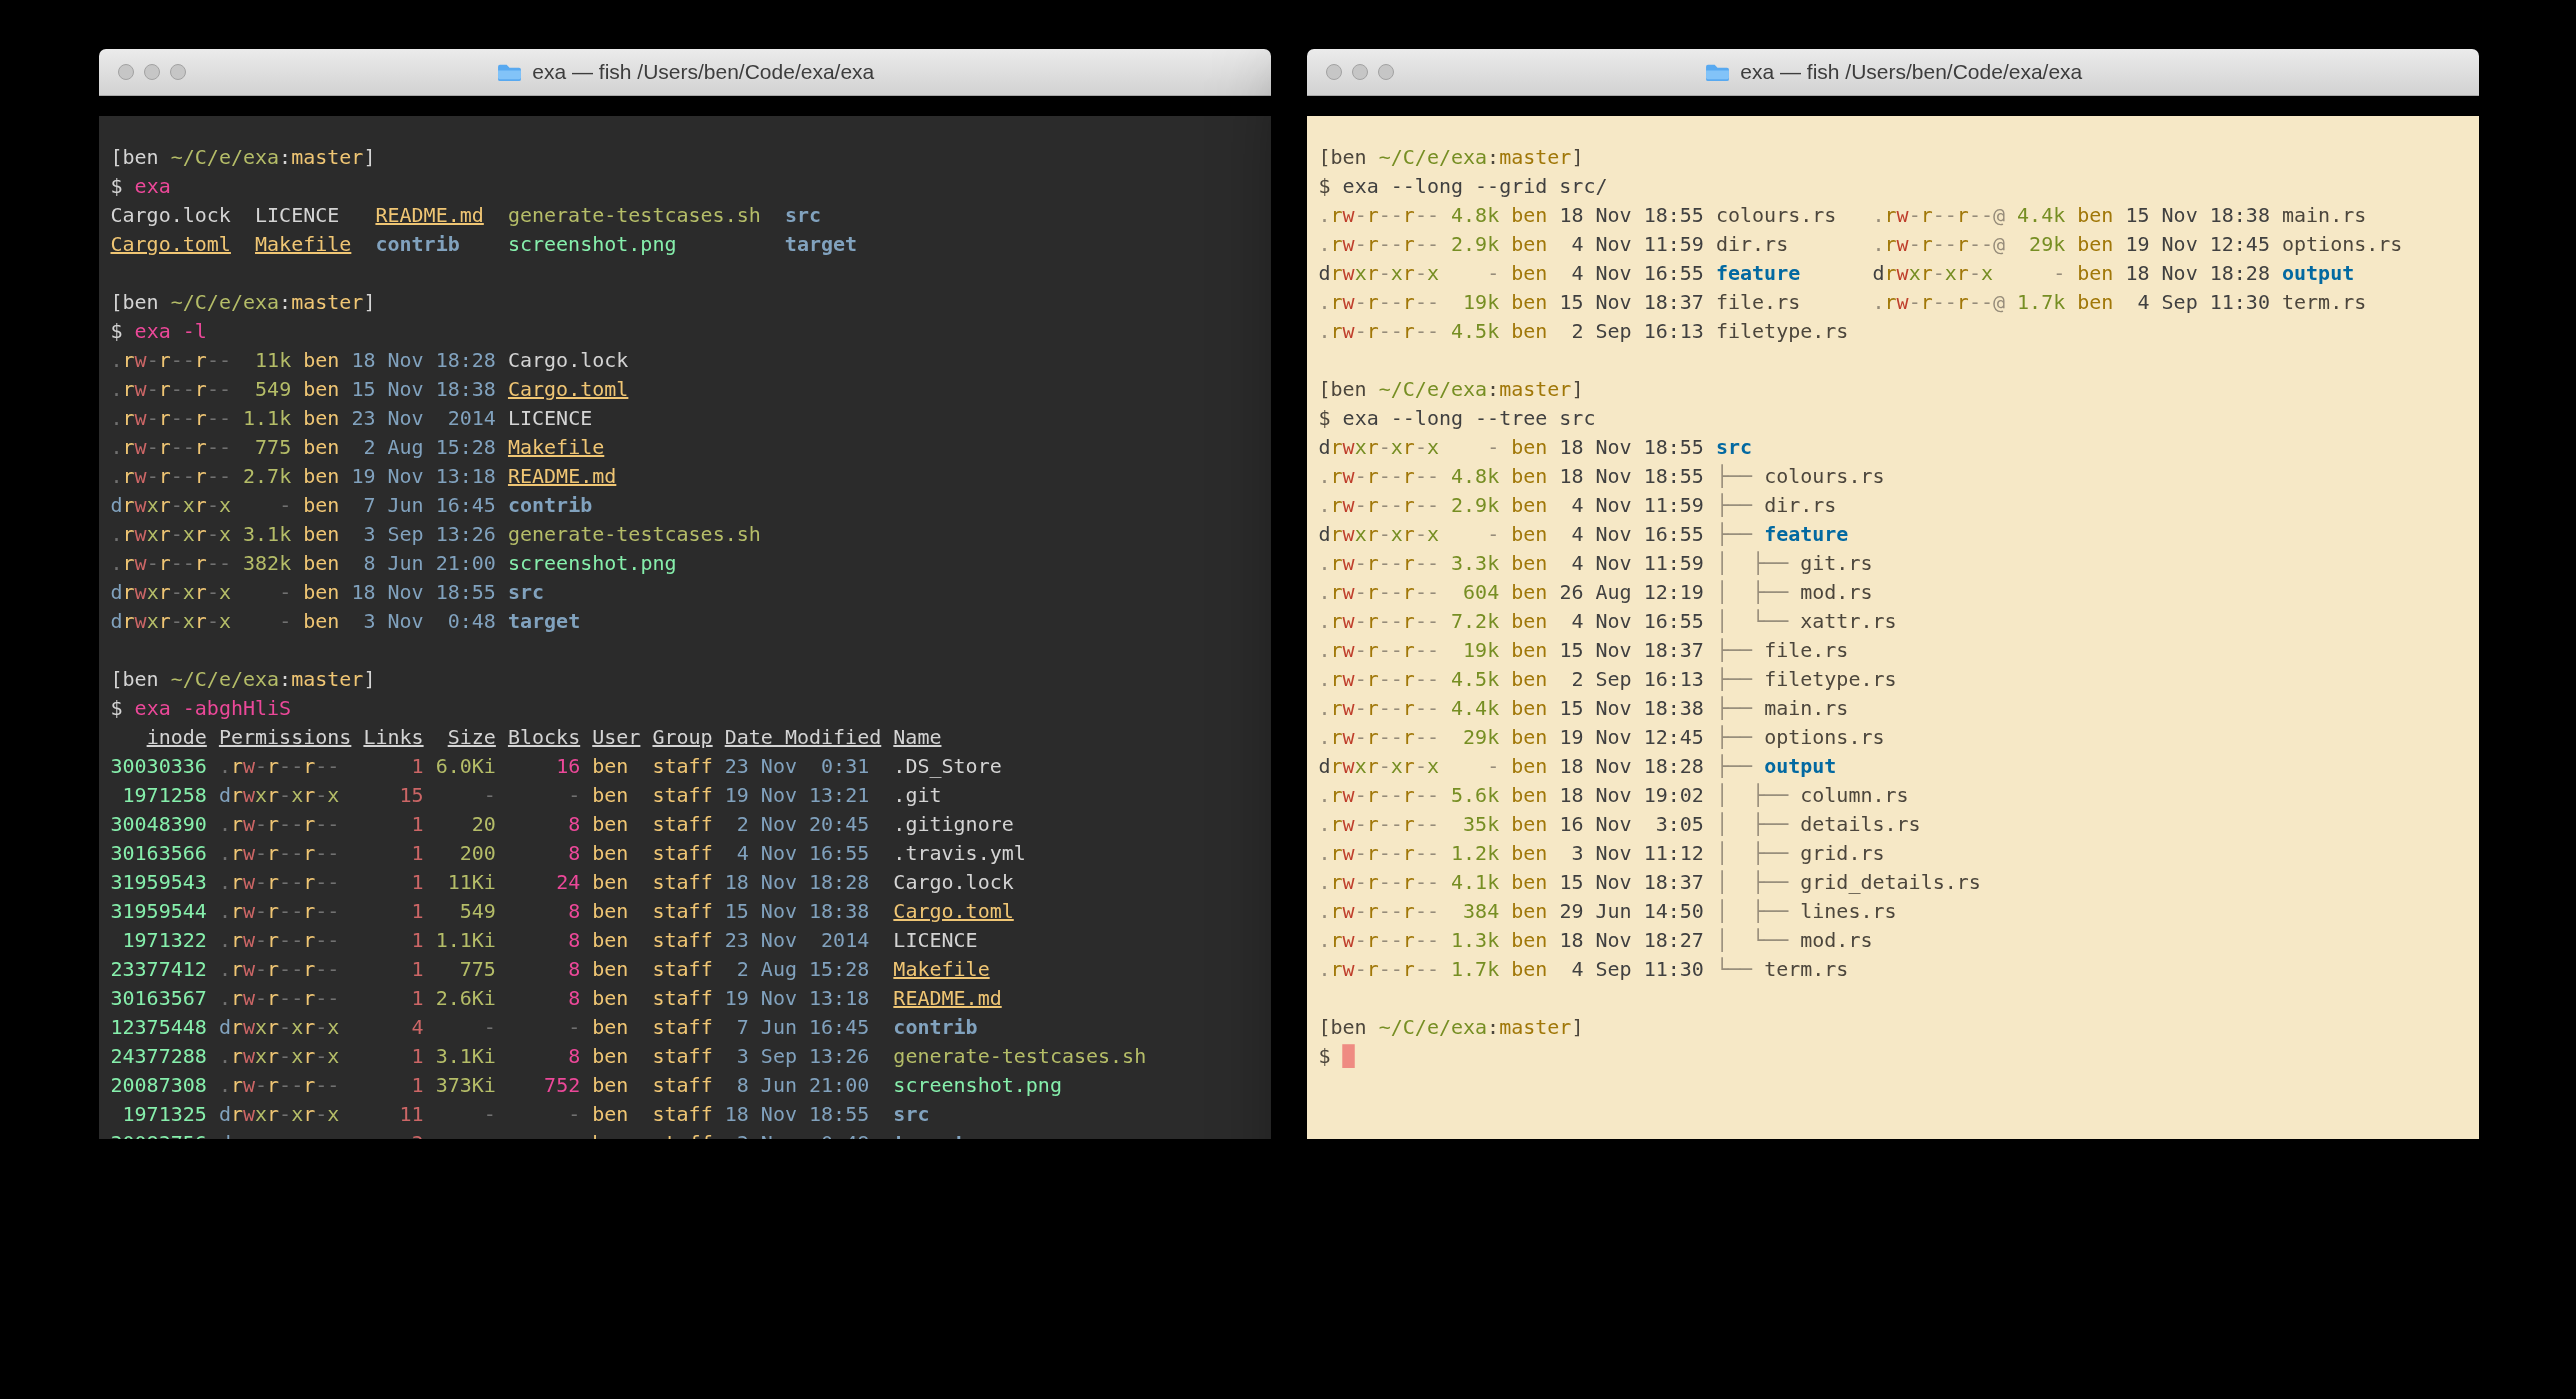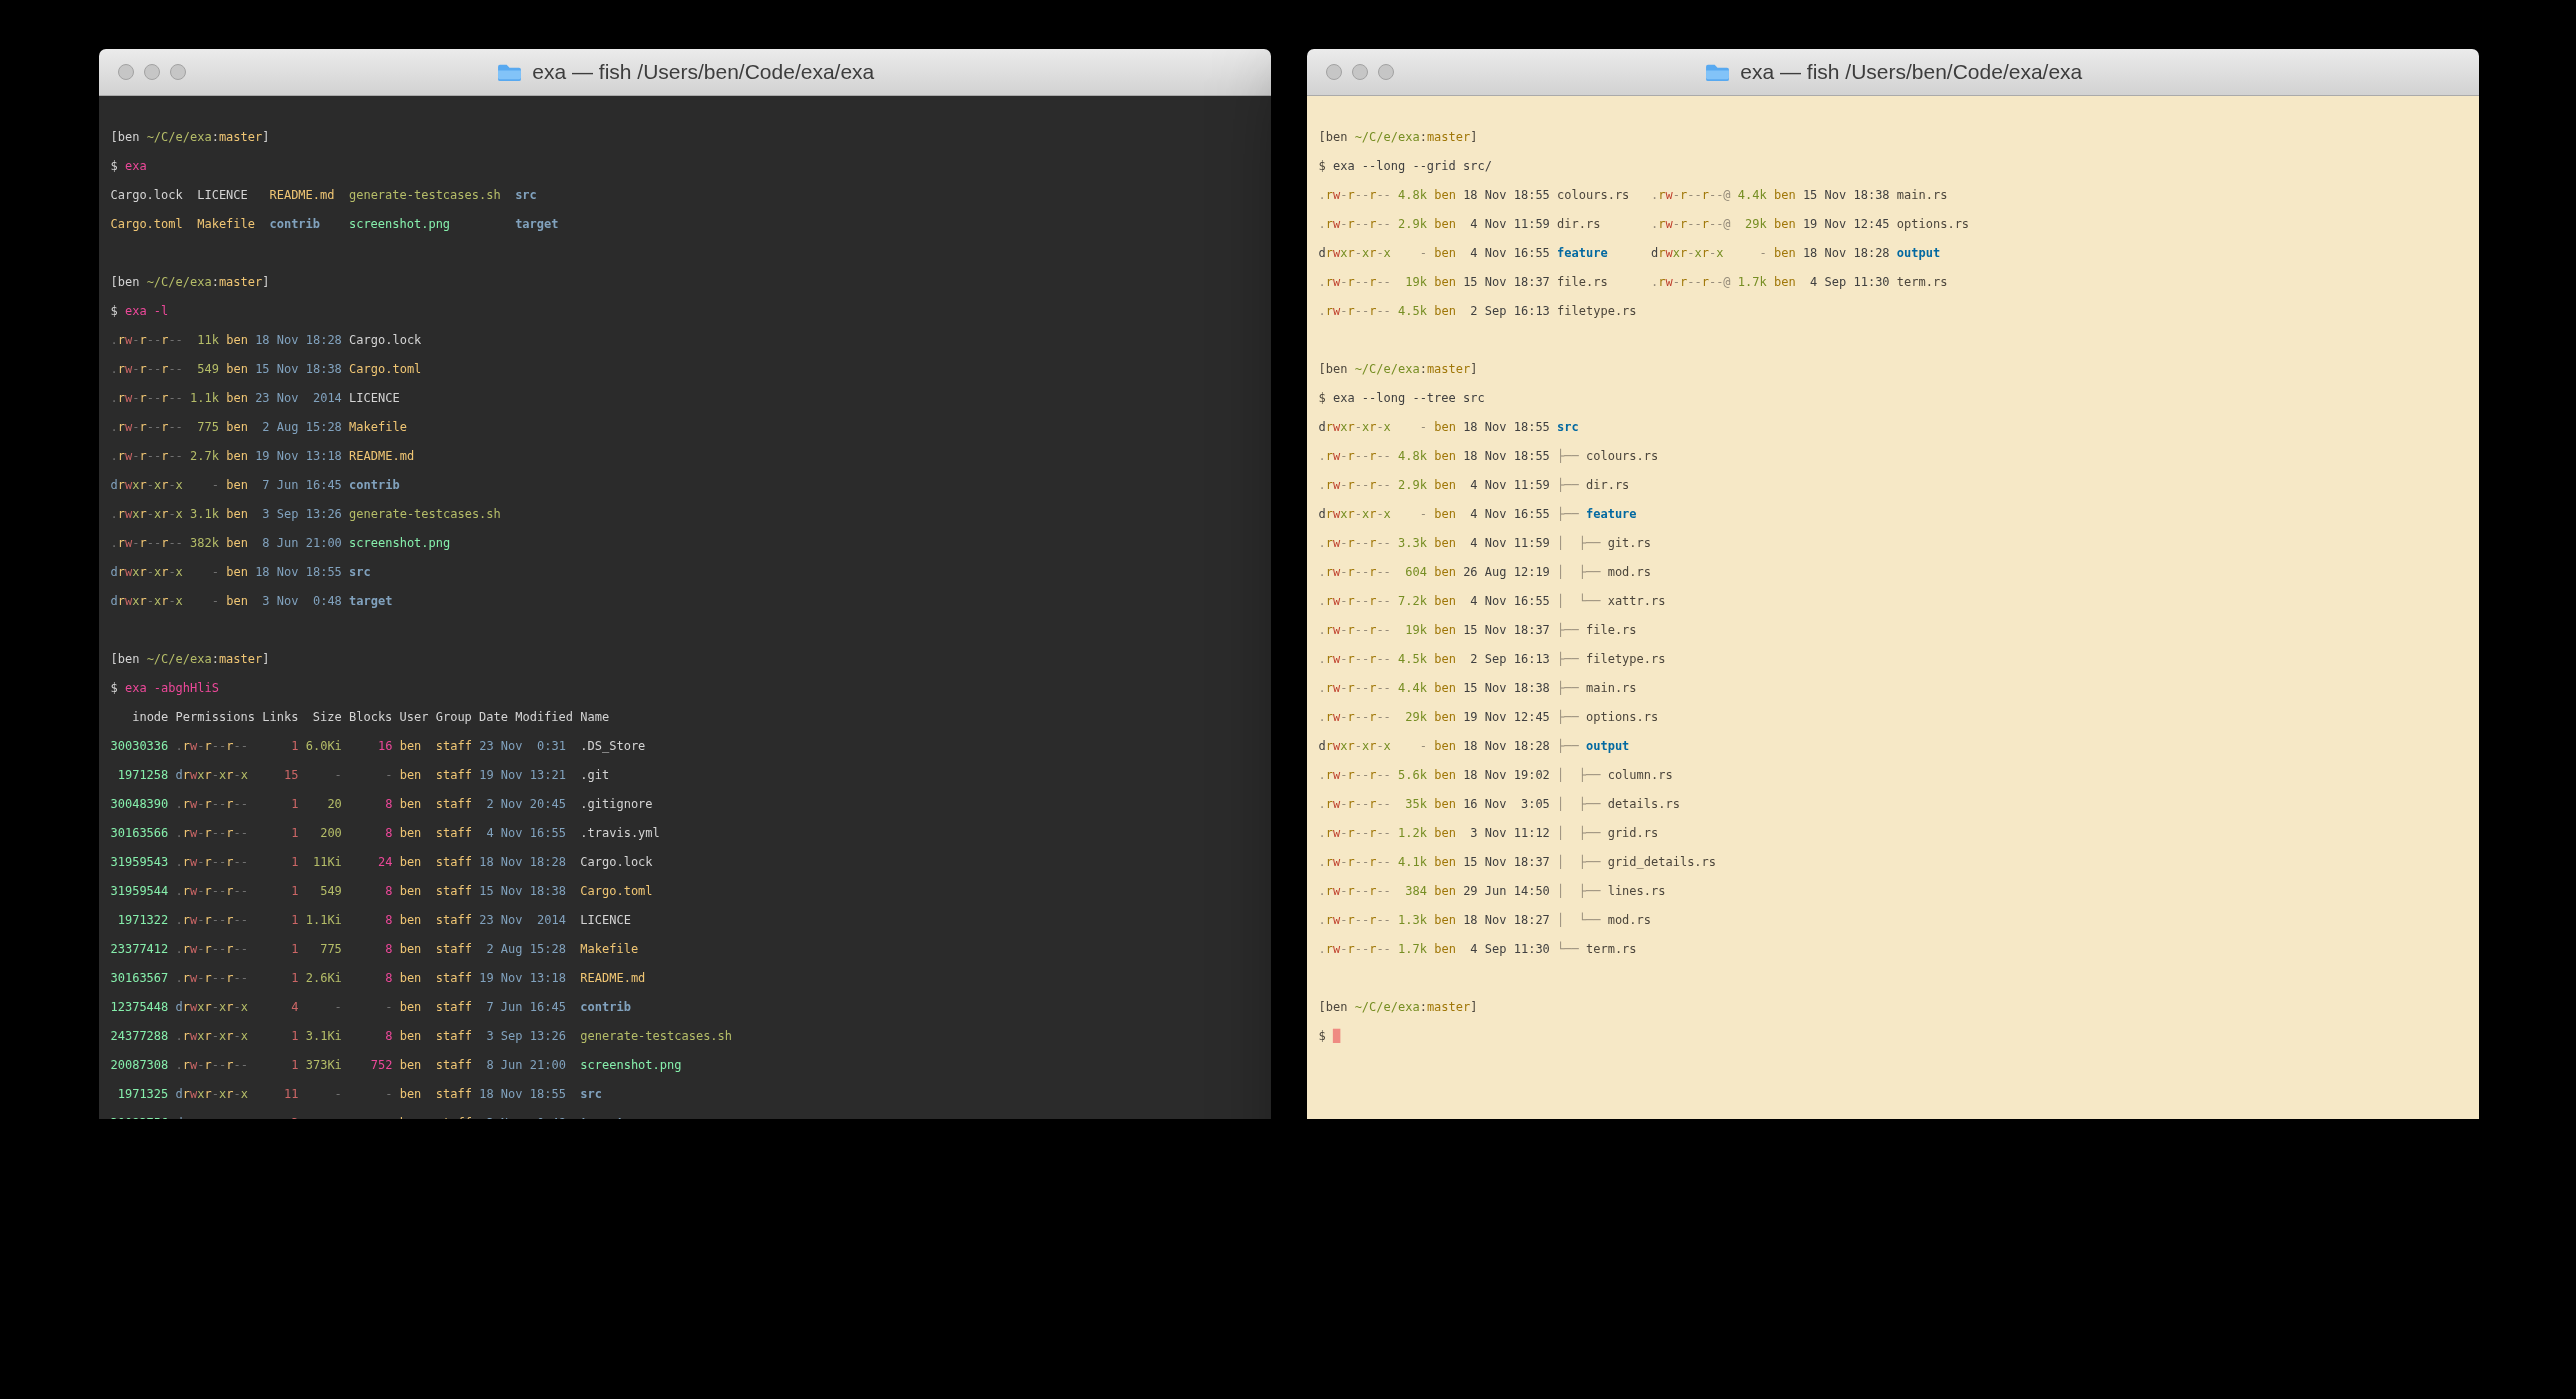--- a/index.html
+++ b/index.html
@@ -10,22 +10,22 @@
   .window.left{left:99px;}
   .window.right{left:1307px;}
   .titlebar{height:46px;background:linear-gradient(#ebebeb,#d2d2d2);
             border-bottom:1px solid #aaa;display:flex;align-items:center;position:relative;}
   .traffic{position:absolute;left:19px;top:0;height:46px;display:flex;align-items:center;gap:9.6px;}
   .tl{width:16.3px;height:16.3px;border-radius:50%;background:#c6c6c6;border:1px solid #a2a2a2;box-sizing:border-box;}
   .titlewrap{margin:0 auto;display:flex;align-items:center;gap:9.6px;color:#3d3d3d;
              font-size:21px;font-weight:500;}
   .foldericon{display:inline-block;}
   .term{height:1023px;box-sizing:border-box;padding:27px 11.5px 0 11.5px;
-        font-family:"DejaVu Sans Mono",monospace;font-size:12px;line-height:29px;
-        white-space:pre;overflow:hidden;}
+        font-family:"DejaVu Sans Mono",monospace;font-size:20px;line-height:29px;
+        white-space:pre;overflow:hidden;margin-top:20px;}
   .tline{min-height:29px;}
   .theme-dark{background:#2b2b2b;}
   .theme-light{background:#f6e8c6;}
 
   
   .theme-dark .c-f{color:#d4d4d4}
   .theme-dark .c-d{color:#717171}
   .theme-dark .c-r{color:#cc6666}
   .theme-dark .c-g{color:#b5bd68}
   .theme-dark .c-y{color:#f0c674}
@@ -38,21 +38,21 @@
   
   .theme-light .c-f{color:#4c463c}
   .theme-light .c-d{color:#968c7a}
   .theme-light .c-r{color:#bf3f2c}
   .theme-light .c-g{color:#768e23}
   .theme-light .c-y{color:#a07708}
   .theme-light .c-b{color:#404040}
   .theme-light .c-dir{color:#0369a1;font-weight:bold}
   .theme-light .c-cur{color:#ef8b82}
 
-  .c-u{}
+  .c-u{text-decoration:underline}
 </style>
 </head>
 <body>
 
 <div class="desktop">
 
   <section class="window left">
     <header class="titlebar">
       <div class="traffic">
         <span class="tl"></span>

